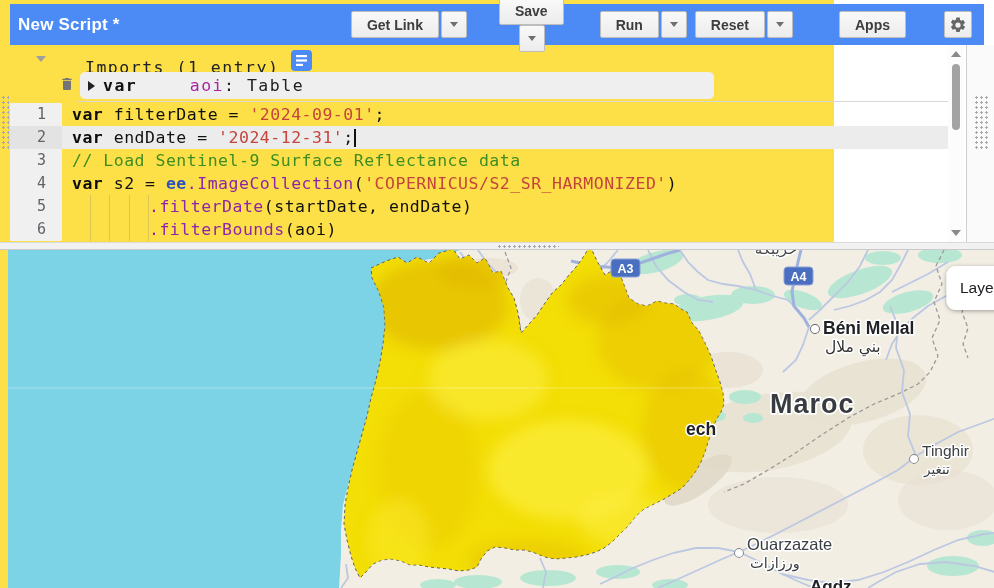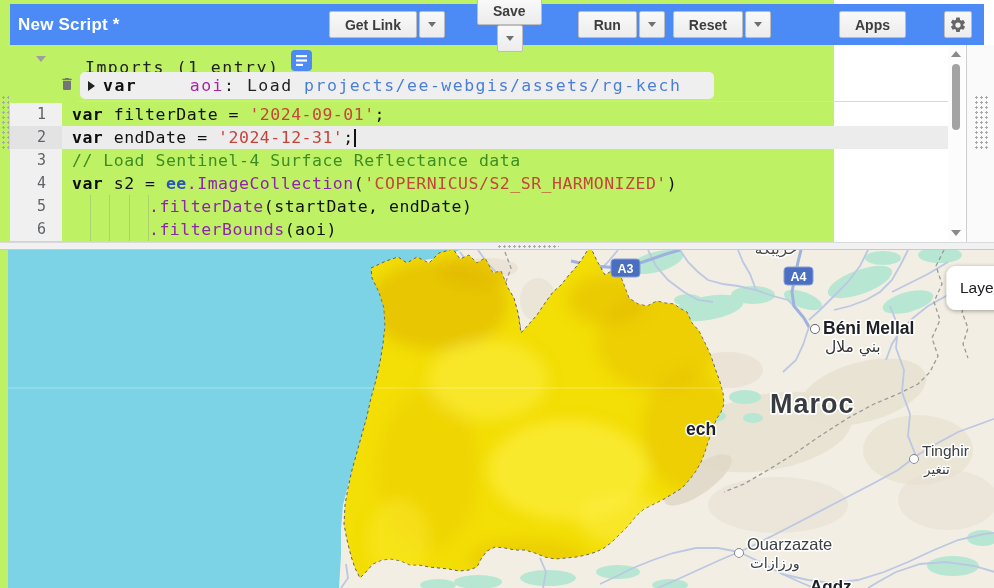--- a/index.html
+++ b/index.html
@@ -1,18 +1,18 @@
 <!DOCTYPE html>
 <html><head>
 <meta charset="utf-8">
 <style>
   * { margin:0; padding:0; box-sizing:border-box; }
   html,body { width:994px; height:588px; overflow:hidden; background:#fff;
               font-family:"Liberation Sans", sans-serif; }
-  #stage { position:relative; width:834px; height:588px; background:#bef264; }
+  #stage { position:relative; width:834px; height:588px; background:#fde047; }
 
   
   .toolbar { position:absolute; left:10px; top:4px; width:974px; height:41px;
              background:#4c8bf5; display:flex; align-items:center; }
   .tb-title { color:#fff; font-size:17px; font-weight:bold; margin-left:8px; letter-spacing:.2px; }
   .tb-spacer { flex:1; }
   .btn { height:27px; padding:0 15px; font-family:"Liberation Sans",sans-serif;
          font-size:14px; font-weight:bold; color:#3d3d3d; cursor:pointer;
          background:linear-gradient(#f9f9f9,#ececec); border:1px solid #bdbdbd; border-radius:2px;
          display:inline-flex; align-items:center; justify-content:center; }
@@ -114,21 +114,21 @@
       <button class="btn btn-arrow">
           <span class="caret"></span>
         </button>
     </span>
     <span class="grp" style="">
       <button class="btn">Reset</button>
       <button class="btn btn-arrow">
           <span class="caret"></span>
         </button>
     </span>
-    <button class="btn" style="margin-left:68px;">Apps</button>
+    <button class="btn" style="margin-left:46px;">Apps</button>
     <button class="btn gear-btn">
       <svg width="18" height="18" viewBox="0 0 24 24">
           <path fill="#666" d="M19.14,12.94a7.07,7.07,0,0,0,.06-.94,7.07,7.07,0,0,0-.06-.94l2.03-1.58a.5.5,0,0,0,.12-.64l-1.92-3.32a.5.5,0,0,0-.61-.22l-2.39.96a7.3,7.3,0,0,0-1.62-.94l-.36-2.54A.5.5,0,0,0,13.9,2H10.1a.5.5,0,0,0-.49.42L9.25,4.96a7.3,7.3,0,0,0-1.62.94l-2.39-.96a.5.5,0,0,0-.61.22L2.71,8.48a.5.5,0,0,0,.12.64L4.86,10.7a7.07,7.07,0,0,0-.06.94,7.07,7.07,0,0,0,.06.94L2.83,14.16a.5.5,0,0,0-.12.64l1.92,3.32a.5.5,0,0,0,.61.22l2.39-.96a7.3,7.3,0,0,0,1.62.94l.36,2.54a.5.5,0,0,0,.49.42h3.8a.5.5,0,0,0,.49-.42l.36-2.54a7.3,7.3,0,0,0,1.62-.94l2.39.96a.5.5,0,0,0,.61-.22l1.92-3.32a.5.5,0,0,0-.12-.64ZM12,15.5A3.5,3.5,0,1,1,15.5,12,3.5,3.5,0,0,1,12,15.5Z"></path>
         </svg>
     </button>
   </div>
   <div class="tb-corner"></div>
 
   <div>
     <span class="collapse-tri"></span>
@@ -141,37 +141,37 @@
           <rect x="5" y="13.8" width="7" height="2.2" fill="#fff"></rect>
         </svg>
     </span>
     <span class="trash-btn">
       <svg width="16" height="18" viewBox="0 0 24 24">
           <path fill="#757575" d="M6 19c0 1.1.9 2 2 2h8c1.1 0 2-.9 2-2V7H6v12zM19 4h-3.5l-1-1h-5l-1 1H5v2h14V4z"></path>
         </svg>
     </span>
     <div class="import-pill mono">
       <span class="expand-tri"></span>
-      <span class="imp-kw">var</span><span class="imp-plain"> </span><span class="imp-name">aoi</span><span class="imp-plain">: </span><span class="imp-plain">Load </span><span class="imp-path">projects/ee-webgis/assets/rg-kech</span>
+      <span class="imp-kw">var</span><span class="imp-plain"> </span><span class="imp-name">aoi</span><span class="imp-plain">: </span><span class="imp-plain">Table </span>
     </div>
     <div class="imports-sep"></div>
   </div>
 
   <div class="code-lines mono">
     <div class="cl">
       <span class="ln">1</span>
       <span class="ct-wrap"><span class="tok-kw">var</span><span> filterDate = </span><span class="tok-str">'2024-09-01'</span><span>;</span></span>
     </div>
     <div class="cl active">
       <span class="ln">2</span>
       <span class="ct-wrap"><span class="tok-kw">var</span><span> endDate = </span><span class="tok-str">'2024-12-31'</span><span>;</span><span class="cursor"></span></span>
     </div>
     <div class="cl">
       <span class="ln">3</span>
-      <span class="ct-wrap"><span class="tok-cmt">// Load Sentinel-4 Surface Reflectance data</span></span>
+      <span class="ct-wrap"><span class="tok-cmt">// Load Sentinel-9 Surface Reflectance data</span></span>
     </div>
     <div class="cl">
       <span class="ln">4</span>
       <span class="ct-wrap"><span class="tok-kw">var</span><span> s2 = </span><span class="tok-ee">ee</span><span class="tok-mth">.ImageCollection</span><span>(</span><span class="tok-str">'COPERNICUS/S2_SR_HARMONIZED'</span><span>)</span></span>
     </div>
     <div class="cl">
       <span class="ln">5</span>
       <span class="ct-wrap"><span class="ind"></span><span class="tok-mth">.filterDate</span><span>(startDate, endDate)</span></span>
     </div>
     <div class="cl">

